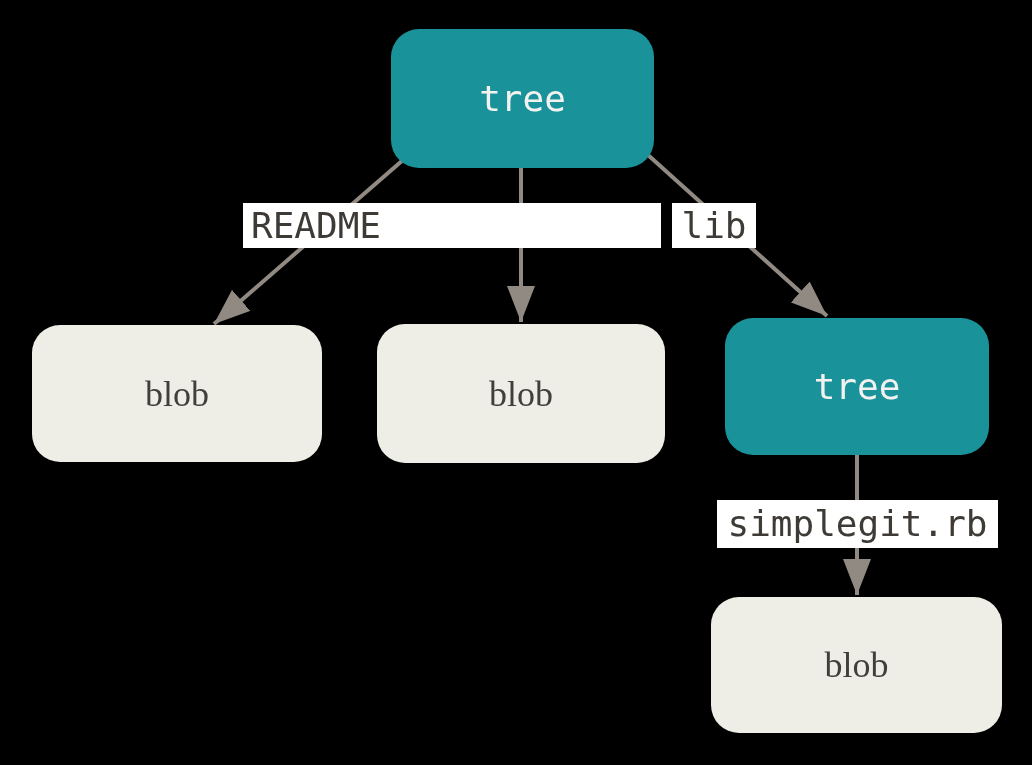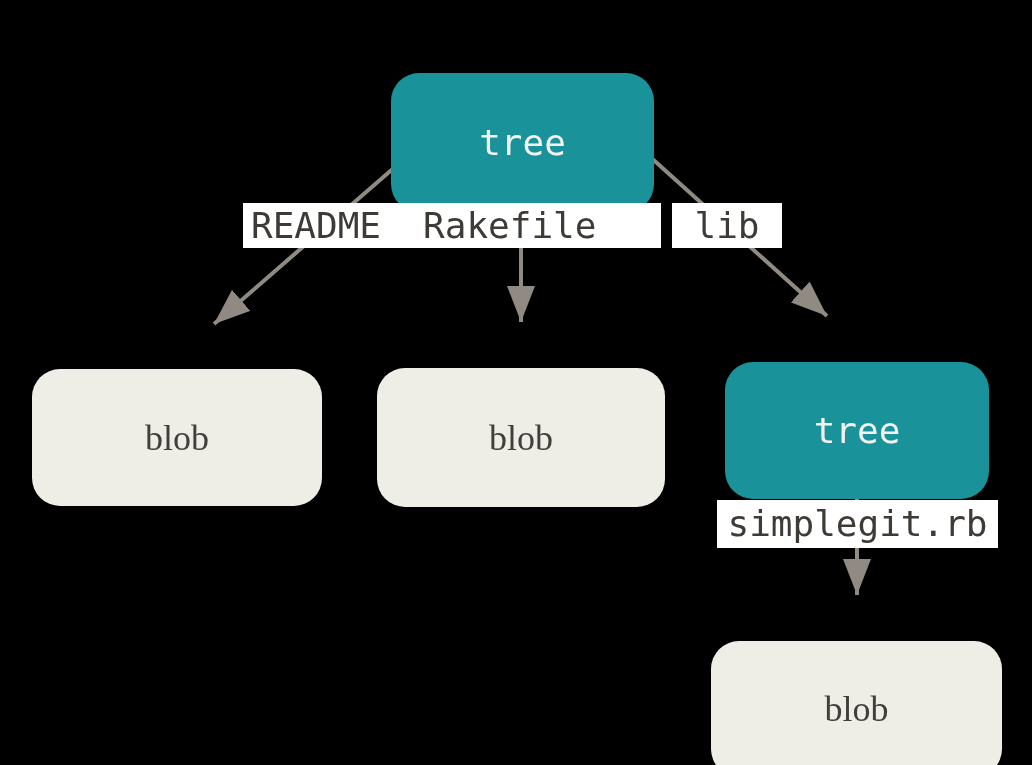--- a/index.html
+++ b/index.html
@@ -34,21 +34,20 @@
   .edges-layer line { stroke: var(--arrow); stroke-width: 4; }
   .edges-layer marker path { fill: var(--arrow); }
   .node {
     position: absolute;
     border-radius: 28px;
     display: flex;
     align-items: center;
     justify-content: center;
     font-size: 36px;
     line-height: 1;
-    margin-top: 44px;
   }
   .node.tree { background: var(--tree-fill); color: var(--tree-text); }
   .node.blob { background: var(--blob-fill); color: var(--blob-text); font-family: Liberation Serif, serif; }
   .elabel {
     position: absolute;
     background: var(--label-bg);
     color: var(--label-text);
     font-size: 36px;
     line-height: 1;
     display: flex;
@@ -57,21 +56,21 @@
     white-space: pre;
     gap: 16px;
   }
   #label-bar {
     left: 243px; top: 203px; width: 418px; height: 45px;
     justify-content: flex-start;
     padding-left: 8px;
     column-gap: 42px;
     box-sizing: border-box;
   }
-  #label-lib { left: 672px; top: 203px; width: 110px; height: 45px; }
+  #label-lib { left: 672px; top: 203px; width: 84px; height: 45px; }
   #label-simplegit { left: 717px; top: 500px; width: 281px; height: 48px; }
   #node-root-tree { left: 391px; top: 29px;  width: 263px; height: 139px; }
   #node-blob-1    { left: 32px;  top: 325px; width: 290px; height: 137px; }
   #node-blob-2    { left: 377px; top: 324px; width: 288px; height: 139px; }
   #node-lib-tree  { left: 725px; top: 318px; width: 264px; height: 137px; }
   #node-blob-3    { left: 711px; top: 597px; width: 291px; height: 136px; }
 </style>
 </head>
 <body>
 
@@ -104,20 +103,19 @@
   <div class="node tree" id="node-lib-tree">
     <span>tree</span>
   </div>
 
   <div class="node blob" id="node-blob-3">
     <span>blob</span>
   </div>
 
   <div class="elabel" id="label-bar">
     <span>README</span>
-    <span>Rakefile</span>
   </div>
 
   <div class="elabel" id="label-lib">lib</div>
 
   <div class="elabel" id="label-simplegit">simplegit.rb</div>
 
 </div>
 
 </body></html>

